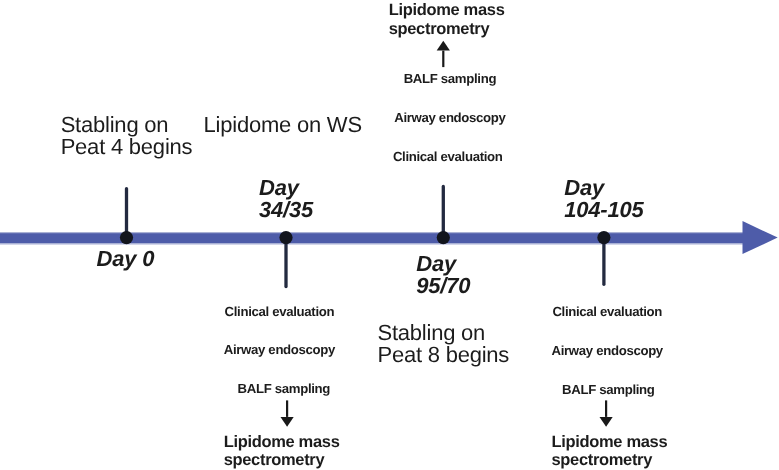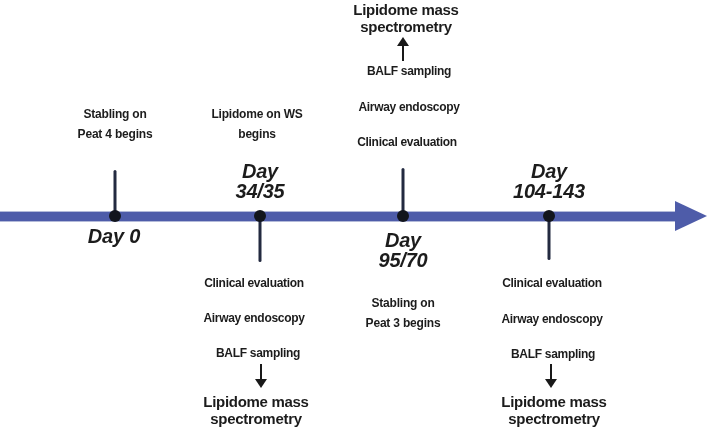--- a/index.html
+++ b/index.html
@@ -4,23 +4,23 @@
 <style>
   html,body { margin:0; padding:0; background:#fff; }
   #canvas {
     position:relative; width:708px; height:427px;
     background:var(--background,#fff); overflow:hidden;
     font-family:"Liberation Sans", sans-serif;
     color:var(--text-color,#1c1c1c);
   }
   .pin {
     position:absolute; transform:translateX(-50%);
-    text-align:center; white-space:nowrap;
+    white-space:nowrap;
   }
-  .stab { font-size:12px; line-height:20px; font-weight:700; letter-spacing:-0.2px; }
+  .stab { font-size:20px; line-height:20px; font-weight:400; letter-spacing:-0.2px; }
   .day  { font-size:20px; line-height:20px; font-style:italic; font-weight:600; letter-spacing:-0.2px; }
   .evt  { font-size:15px; line-height:17px; font-weight:700; letter-spacing:-0.3px; }
   .evt1 { font-size:12px; line-height:18px; font-weight:700; letter-spacing:-0.3px; }
 
   .bar {
     position:absolute; left:0; top:211px; width:678px; height:9px;
     background:var(--timeline-blue,#4e5ca9);
     border-top:1px solid #b3bad9; border-bottom:1px solid #b3bad9;
     box-sizing:content-box;
   }
@@ -66,21 +66,20 @@
   <div class="pin stab" style="left:115px; top:104px;">
     <div>Stabling on</div>
     <div>Peat 4 begins</div>
   </div>
   <div class="tick" style="left:115px; top:170px; height:46px;"></div>
   <div class="dot" style="left:115px; top:216px;"></div>
   <div class="pin day" style="left:114px; top:226px;">Day 0</div>
 
   <div class="pin stab" style="left:257px; top:104px;">
     <div>Lipidome on WS</div>
-    <div>begins</div>
   </div>
   <div class="pin day" style="left:260px; top:161px;">
     <div>Day</div>
     <div>34/35</div>
   </div>
   <div class="tick" style="left:260px; top:216px; height:46px;"></div>
   <div class="dot" style="left:260px; top:216px;"></div>
 
   <div class="pin evt1" style="left:254px; top:274px;">Clinical evaluation</div>
   <div class="pin evt1" style="left:254px; top:309px;">Airway endoscopy</div>
@@ -107,26 +106,26 @@
   <div class="pin evt1" style="left:407px; top:133px;">Clinical evaluation</div>
 
   <div class="tick" style="left:403px; top:168px; height:48px;"></div>
   <div class="dot" style="left:403px; top:216px;"></div>
   <div class="pin day" style="left:403px; top:230px;">
     <div>Day</div>
     <div>95/70</div>
   </div>
   <div class="pin stab" style="left:403px; top:293px;">
     <div>Stabling on</div>
-    <div>Peat 3 begins</div>
+    <div>Peat 8 begins</div>
   </div>
 
   <div class="pin day" style="left:549px; top:161px;">
     <div>Day</div>
-    <div>104-143</div>
+    <div>104-105</div>
   </div>
   <div class="tick" style="left:549px; top:216px; height:44px;"></div>
   <div class="dot" style="left:549px; top:216px;"></div>
 
   <div class="pin evt1" style="left:552px; top:274px;">Clinical evaluation</div>
   <div class="pin evt1" style="left:552px; top:310px;">Airway endoscopy</div>
   <div class="pin evt1" style="left:553px; top:345px;">BALF sampling</div>
   <div class="varrow" style="left:551px; top:364px;">
     <div class="stem"></div>
     <div class="tri-down"></div>

